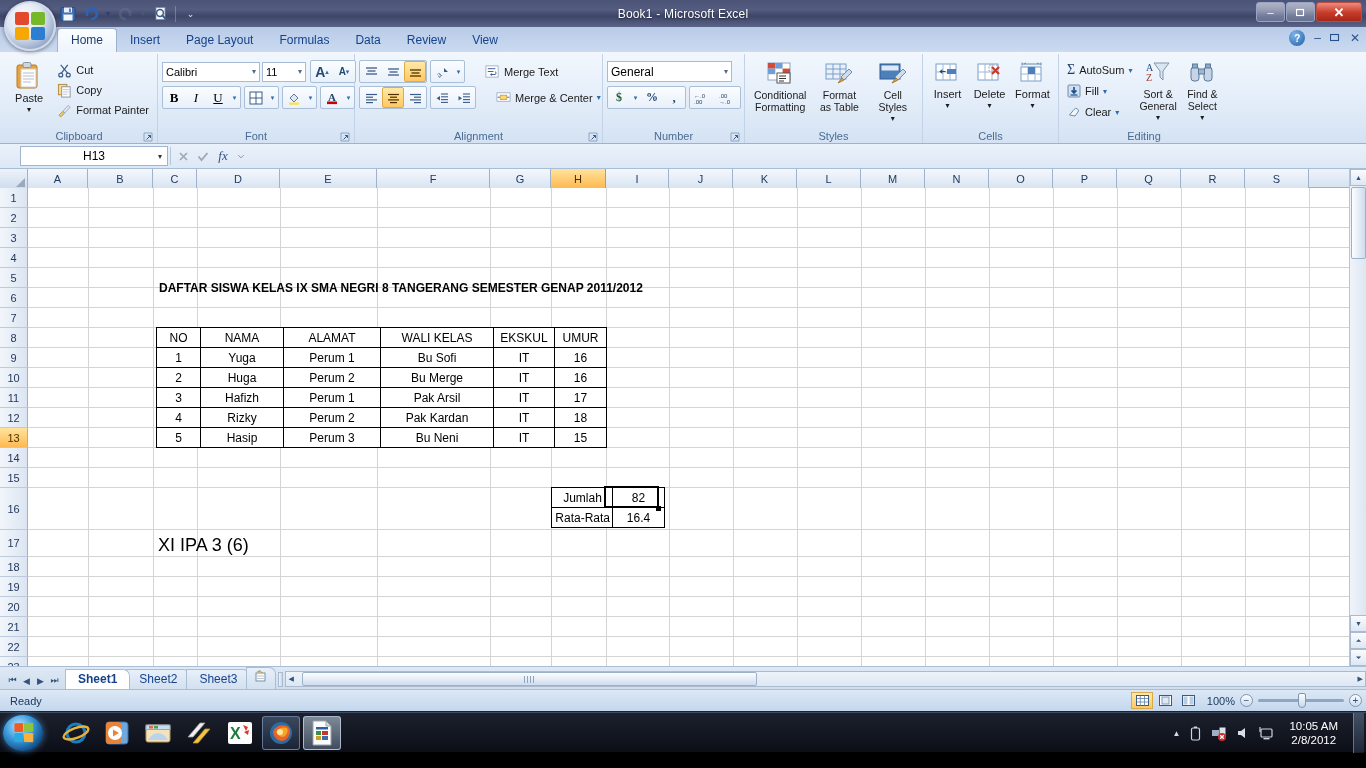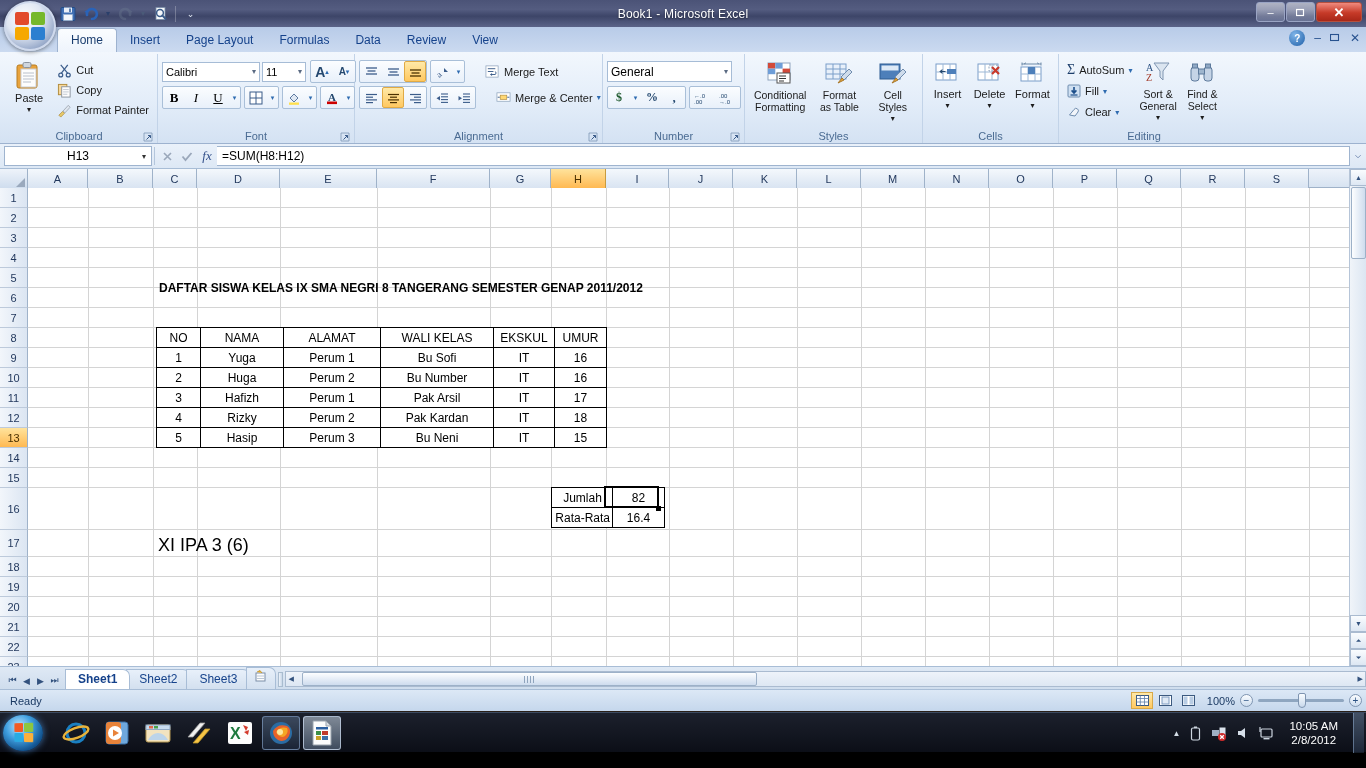--- a/index.html
+++ b/index.html
@@ -134,21 +134,21 @@
   }
   .grp-box { border: 1px solid #a9bfd8; border-radius: 2px; display: flex; background: linear-gradient(180deg,#fbfdff,#e8f0fa); }
 
   
   .fbar {
     height: 25px; display: flex; align-items: center;
     background: linear-gradient(180deg,#eaf1fa,#dde8f5);
     border-bottom: 1px solid #a8bdd6;
   }
   .namebox {
-    width: 148px; height: 20px; margin-left: 4px;
+    width: 148px; height: 20px; margin-left: 20px;
     background: #fff; border: 1px solid #9fb4cf;
     display: flex; align-items: center; justify-content: center; position: relative;
     font-size: 12px; color: #000;
   }
   .namebox .caret { position: absolute; right: 5px; font-size: 8px; color: #333; }
   .fb-sep { width: 1px; height: 18px; background: #b4c6dc; margin: 0 2px; }
   .fb-ctl {
     width: 20px; height: 20px; display: flex; align-items: center; justify-content: center;
     color: #7f8fa6; font-size: 12px;
   }
@@ -901,21 +901,20 @@
     <svg width="11" height="11" viewBox="0 0 11 11">
         <path d="M2 2 L9 9 M9 2 L2 9" stroke="#9aa7ba" stroke-width="1.6"></path>
       </svg>
   </div>
   <div class="fb-ctl">
     <svg width="12" height="11" viewBox="0 0 12 11">
         <path d="M1.5 5.5 L4.5 9 L10.5 2" fill="none" stroke="#9aa7ba" stroke-width="1.8"></path>
       </svg>
   </div>
   <div class="fb-ctl fx">fx</div>
-  <div class="finput">=SUM(H8:H12)</div>
   <div class="fb-dd">⌵</div>
 </div>
 
 <div class="sheet">
 
   <div class="colhdr-row">
     <div class="corner"></div>
     <div class="colhdr" style="width:60px">A</div>
     <div class="colhdr" style="width:65px">B</div>
     <div class="colhdr" style="width:44px">C</div>
@@ -1028,21 +1027,21 @@
           <td>Yuga</td>
           <td>Perum 1</td>
           <td>Bu Sofi</td>
           <td>IT</td>
           <td>16</td>
         </tr>
         <tr>
           <td>2</td>
           <td>Huga</td>
           <td>Perum 2</td>
-          <td>Bu Number</td>
+          <td>Bu Merge</td>
           <td>IT</td>
           <td>16</td>
         </tr>
         <tr>
           <td>3</td>
           <td>Hafizh</td>
           <td>Perum 1</td>
           <td>Pak Arsil</td>
           <td>IT</td>
           <td>17</td>

